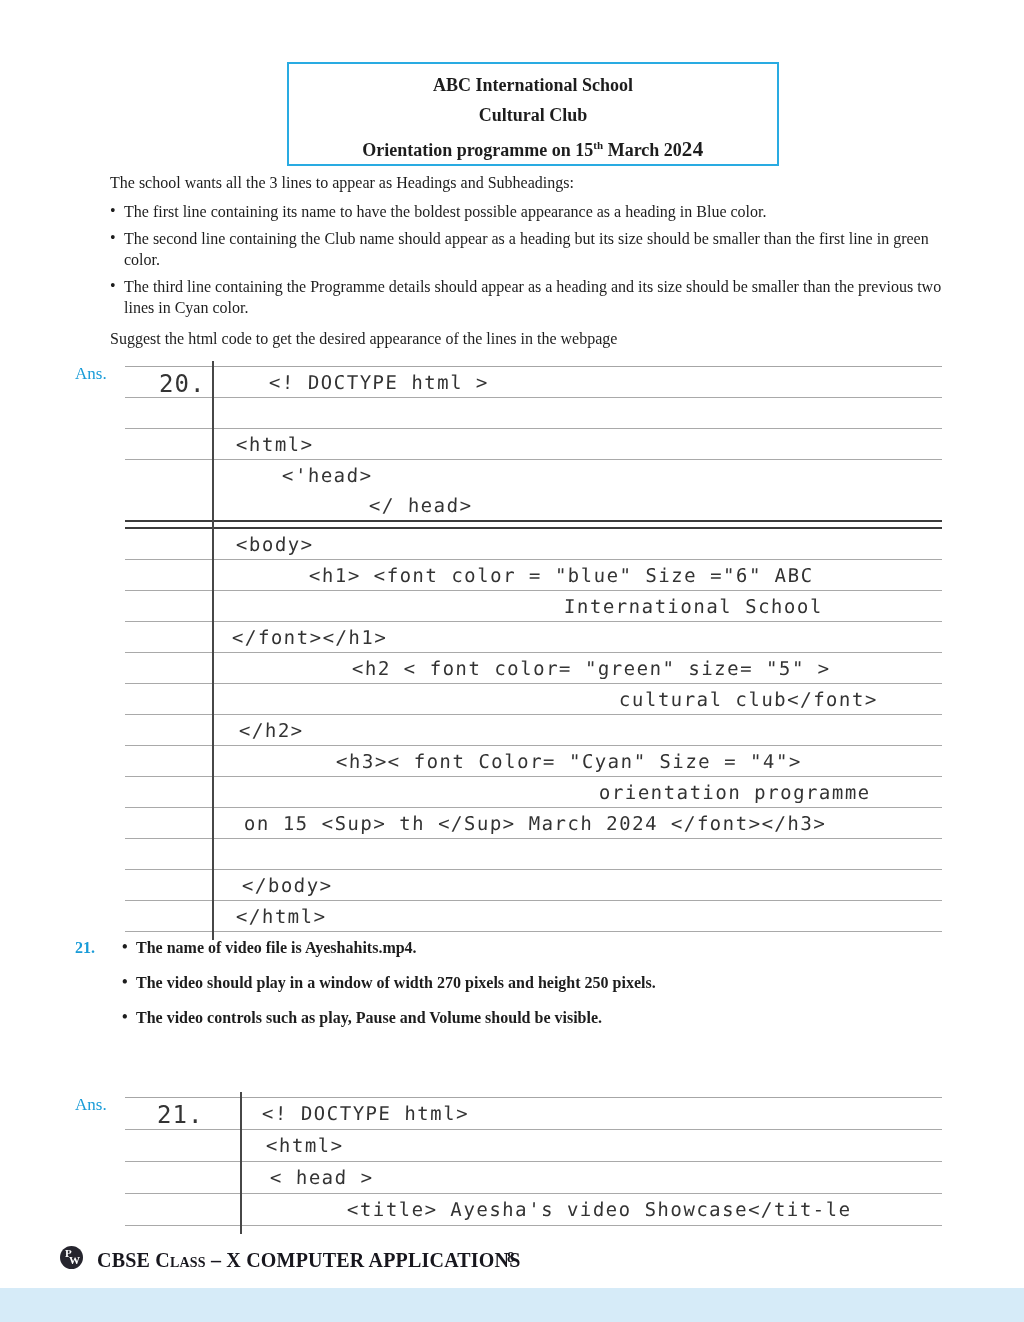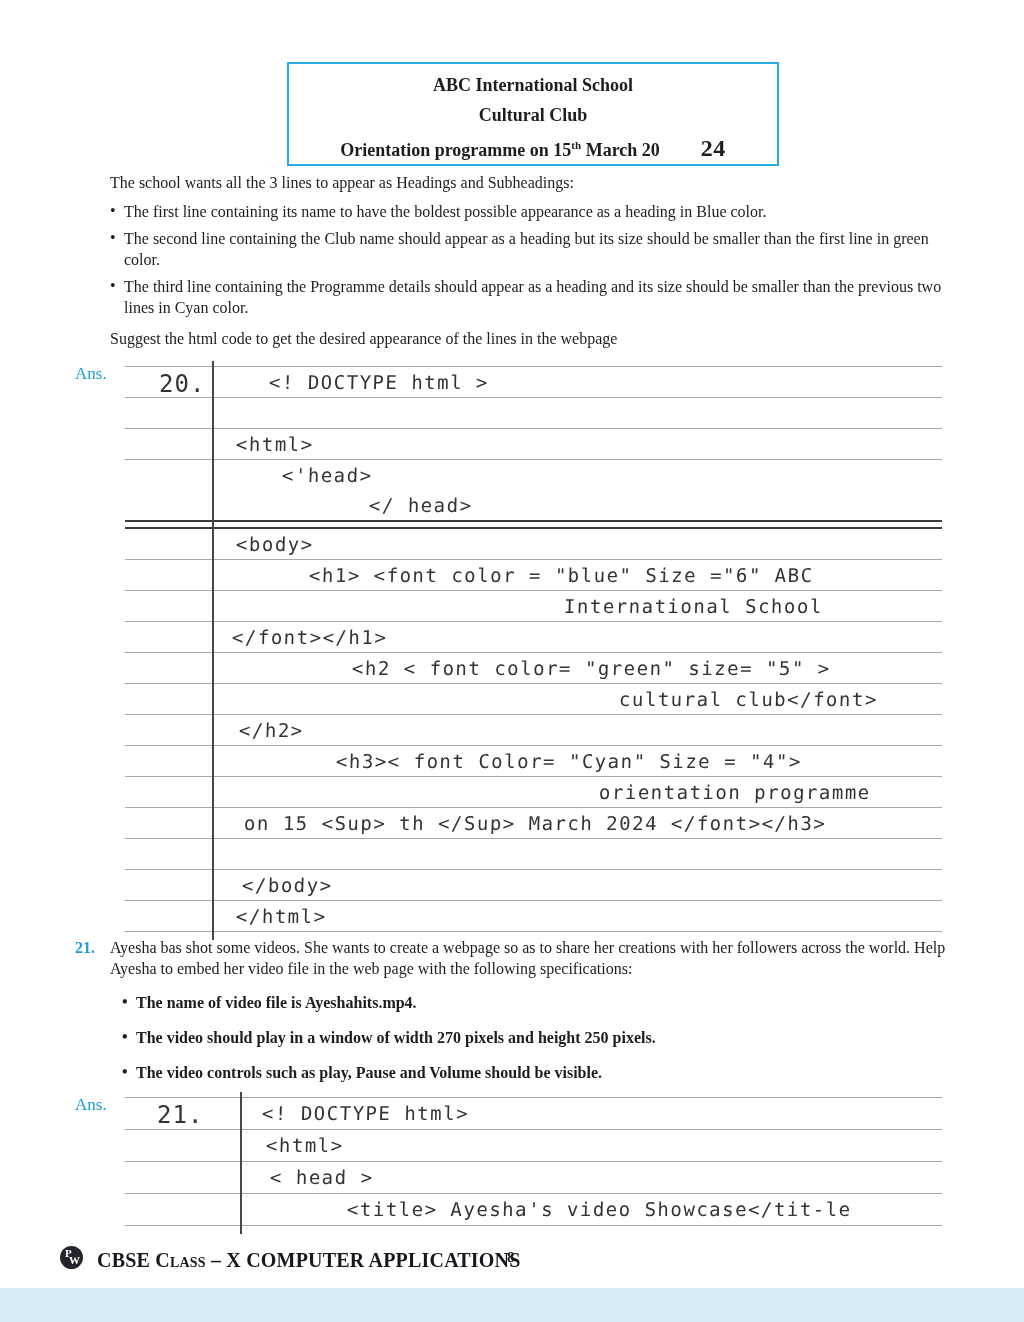--- a/index.html
+++ b/index.html
@@ -8,21 +8,21 @@
     font-family:"Liberation Serif", serif;color:#222;overflow:hidden;
   }
   
   .title-box{
     position:absolute;left:287px;top:62px;width:488px;height:94px;
     border:2px solid #29abe2;text-align:center;padding-top:6px;box-sizing:content-box;
     background:#fff;
   }
   .title-line{font-weight:bold;font-size:18px;line-height:30px;color:#1d1d1d;}
   .title-line sup{font-size:11px;}
-  .title-year-tail{font-size:24px;letter-spacing:.5px;padding-left:41px;}
+  .title-year-tail{font-size:21px;letter-spacing:.5px;}
   
   .q-block{position:absolute;left:110px;width:852px;font-size:16px;line-height:21px;color:#1d1d1d;}
   #q20-block{top:172px;}
   .q-intro{margin:0 0 8px 0;}
   ul.bullets{list-style:none;margin:0;padding:0;}
   ul.bullets li{position:relative;padding-left:14px;margin-bottom:6px;}
   ul.bullets li::before{content:"•";position:absolute;left:0;top:-1px;}
   ul.bullets.spread li{margin-bottom:14px;}
   .q-outro{margin:10px 0 4px 0;}
   
@@ -185,21 +185,20 @@
       </div>
 
       <div class="hw-row">
         <span class="hw-text" style="transform: translateX(10px) skewX(-1.5deg);">&lt;/html&gt;</span>
       </div>
     </div>
 </div>
 
 <div class="q-block" id="q21-block">
   <span class="q-number">21.</span>
-  <p class="q-text">Ayesha bas shot some videos. She wants to create a webpage so as to share her creations with her followers across the world. Help Ayesha to embed her video file in the web page with the following specifications:</p>
   <ul class="bullets spread">
 
   <li>The name of video file is Ayeshahits.mp4.</li>
       <li>The video should play in a window of width 270 pixels and height 250 pixels.</li>
       <li>The video controls such as play, Pause and Volume should be visible.</li>
     </ul>
 </div>
 
 <span class="ans-label" id="ans21-label">Ans.</span>
 <div class="sheet" id="sheet21">

